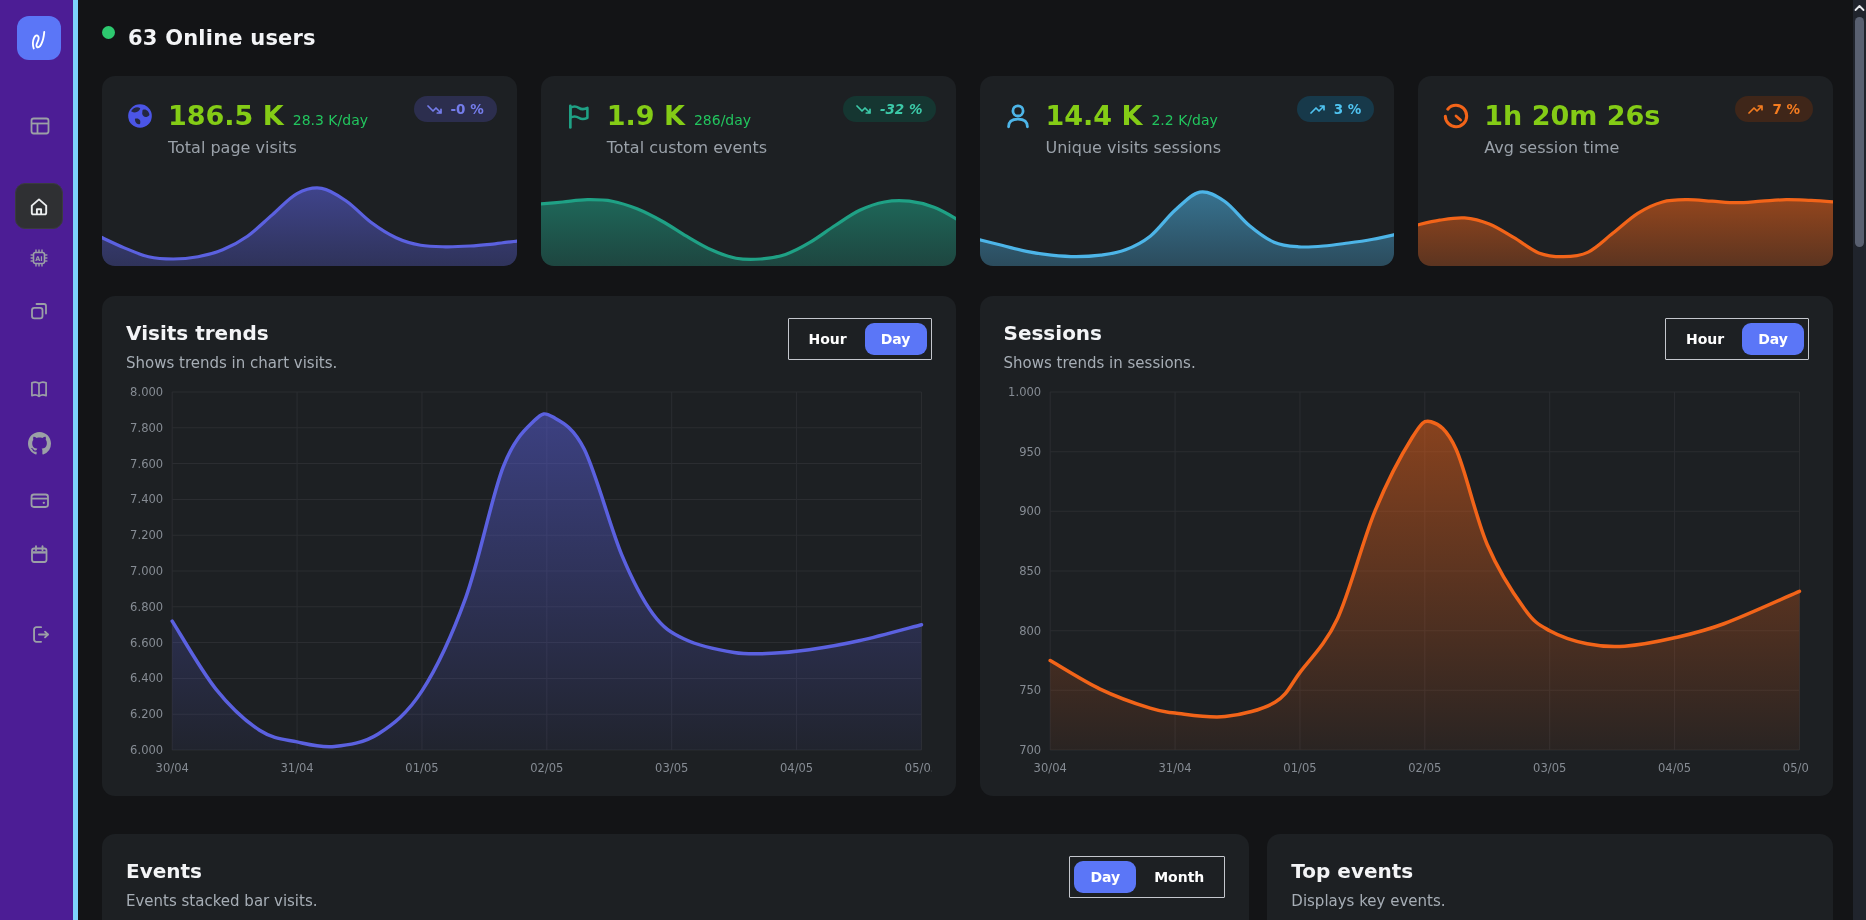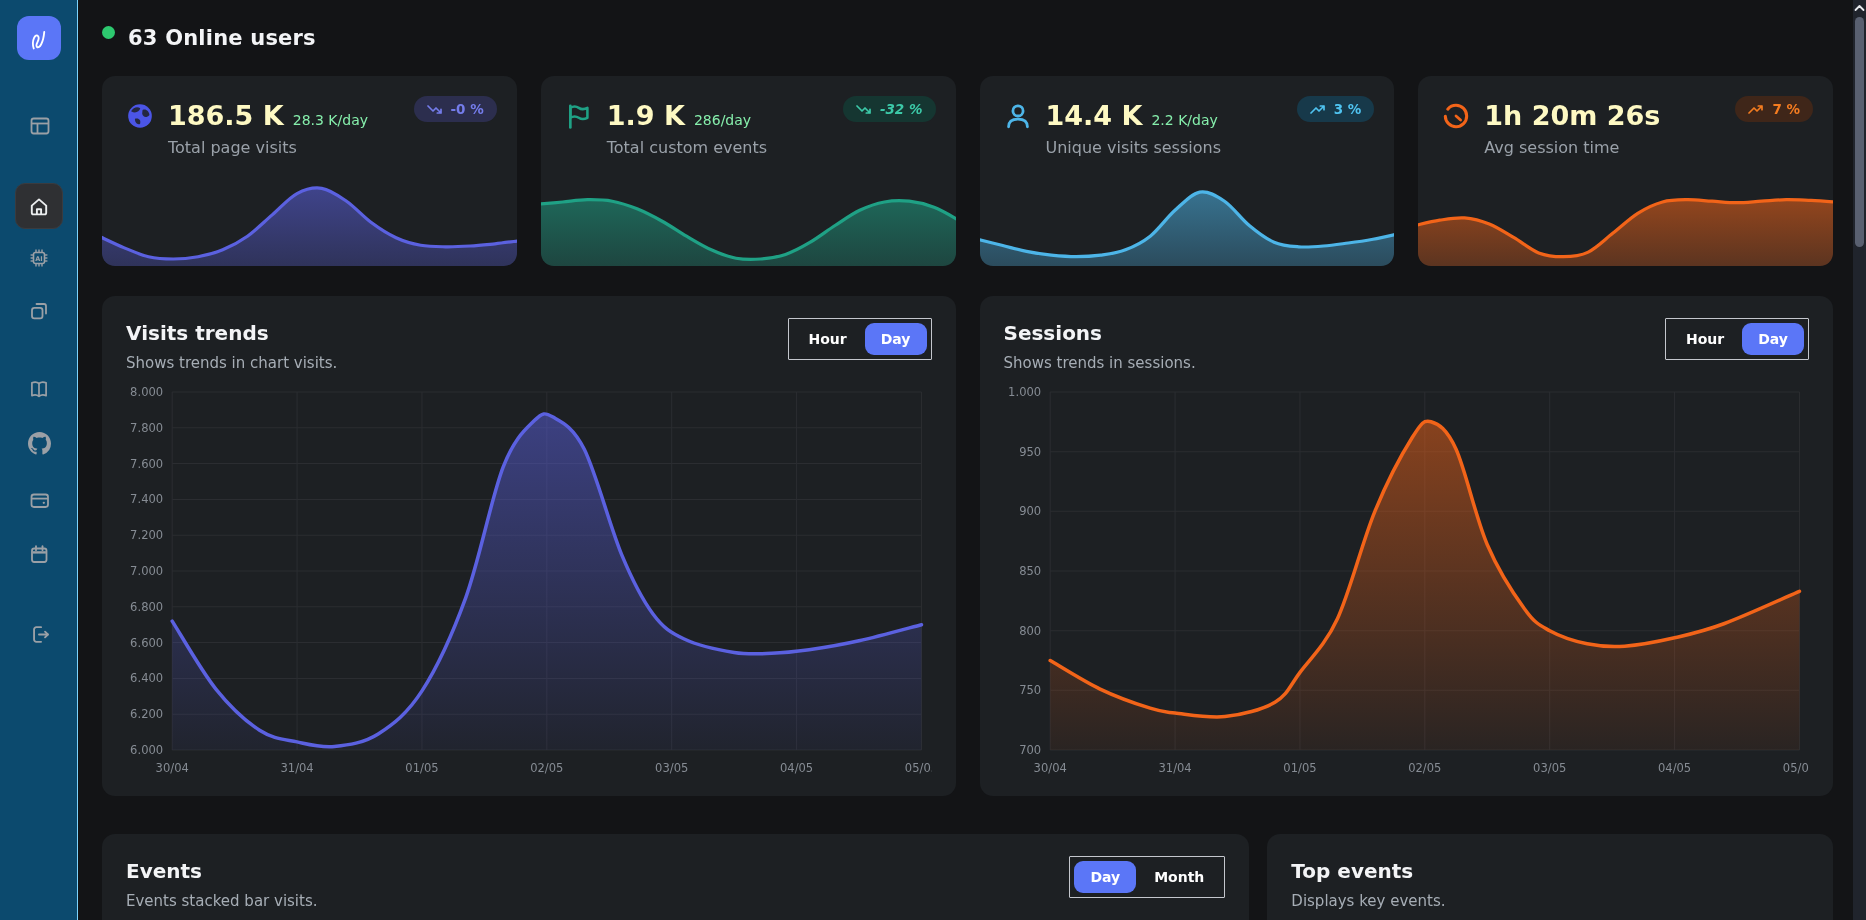--- a/index.html
+++ b/index.html
@@ -1,38 +1,38 @@
 <!DOCTYPE html>
 <html><head>
 <meta charset="utf-8">
 <style>
   * { margin:0; padding:0; box-sizing:border-box; }
   html,body { width:1866px; height:920px; overflow:hidden; }
   body { background:#131416; font-family:"DejaVu Sans","Liberation Sans",sans-serif; color:#edeff1; position:relative; }
 
   
-  .sidebar { position:absolute; left:0; top:0; width:78px; height:920px; background:#0c4a6e; border-right:1px solid #7dd3fc; z-index:5;padding-left:32px; }
+  .sidebar { position:absolute; left:0; top:0; width:78px; height:920px; background:#4c1d95; border-right:5px solid #7dd3fc; z-index:5;padding-left:32px; }
   .logo { position:absolute; left:17px; top:16px; width:44px; height:44px; border-radius:12px; background:#5b76f7; display:flex; align-items:center; justify-content:center; }
   .navicon { position:absolute; left:0; width:78px; display:flex; justify-content:center; color:#9ba0a6; }
   .nav-active-box { position:absolute; left:15px; top:183px; width:48px; height:46px; background:#2f3033; border:1px solid #3a3b3f; border-radius:10px; display:flex; align-items:center; justify-content:center; color:#eceef0; }
 
   
   .main { position:absolute; left:78px; top:0; width:1788px; height:920px; padding:26px 33px 0 24px; }
 
   .header { display:flex; gap:13px; height:26px; margin-bottom:24px; }
   .online-dot { width:13px; height:13px; border-radius:50%; background:#2dc96f; }
   .online-label { font-size:21px; font-weight:700; color:#f3f4f6; letter-spacing:.2px; }
 
   
   .cards { display:grid; grid-template-columns:repeat(4,1fr); gap:24px; height:190px; margin-bottom:30px; }
   .card { position:relative; background:#1d2023; border-radius:13px; overflow:hidden; }
   .card-head { padding:24px 20px 0 24px; display:flex; align-items:flex-start; }
   .card-ic { width:28px; height:28px; margin-right:14px; margin-top:2px; flex:none; }
-  .card-value { font-size:27px; font-weight:700; color:#fef9c3; white-space:nowrap; }
-  .card-rate { font-size:14px; font-weight:500; color:#86efac; margin-left:9px; }
+  .card-value { font-size:27px; font-weight:700; color:#84cc16; white-space:nowrap; }
+  .card-rate { font-size:14px; font-weight:500; color:#22c55e; margin-left:9px; }
   .card-label { font-size:16px; color:#9aa1a9; margin-top:7px; }
   .badge { position:absolute; top:20px; right:20px; display:flex; align-items:center; gap:8px; padding:5px 13px; border-radius:15px; font-size:13.5px; font-weight:600; }
   .badge svg { display:block; }
   .b-purple { background:#2c2e4e; color:#747cea; }
   .b-green  { background:#153631; color:#3cc9a8;font-style:italic; }
   .b-blue   { background:#17394a; color:#4fc3f0; }
   .b-orange { background:#3f2619; color:#f47c20; }
   .spark { position:absolute; left:0; right:0; bottom:0; width:100%; height:88px; display:block; }
 
   

